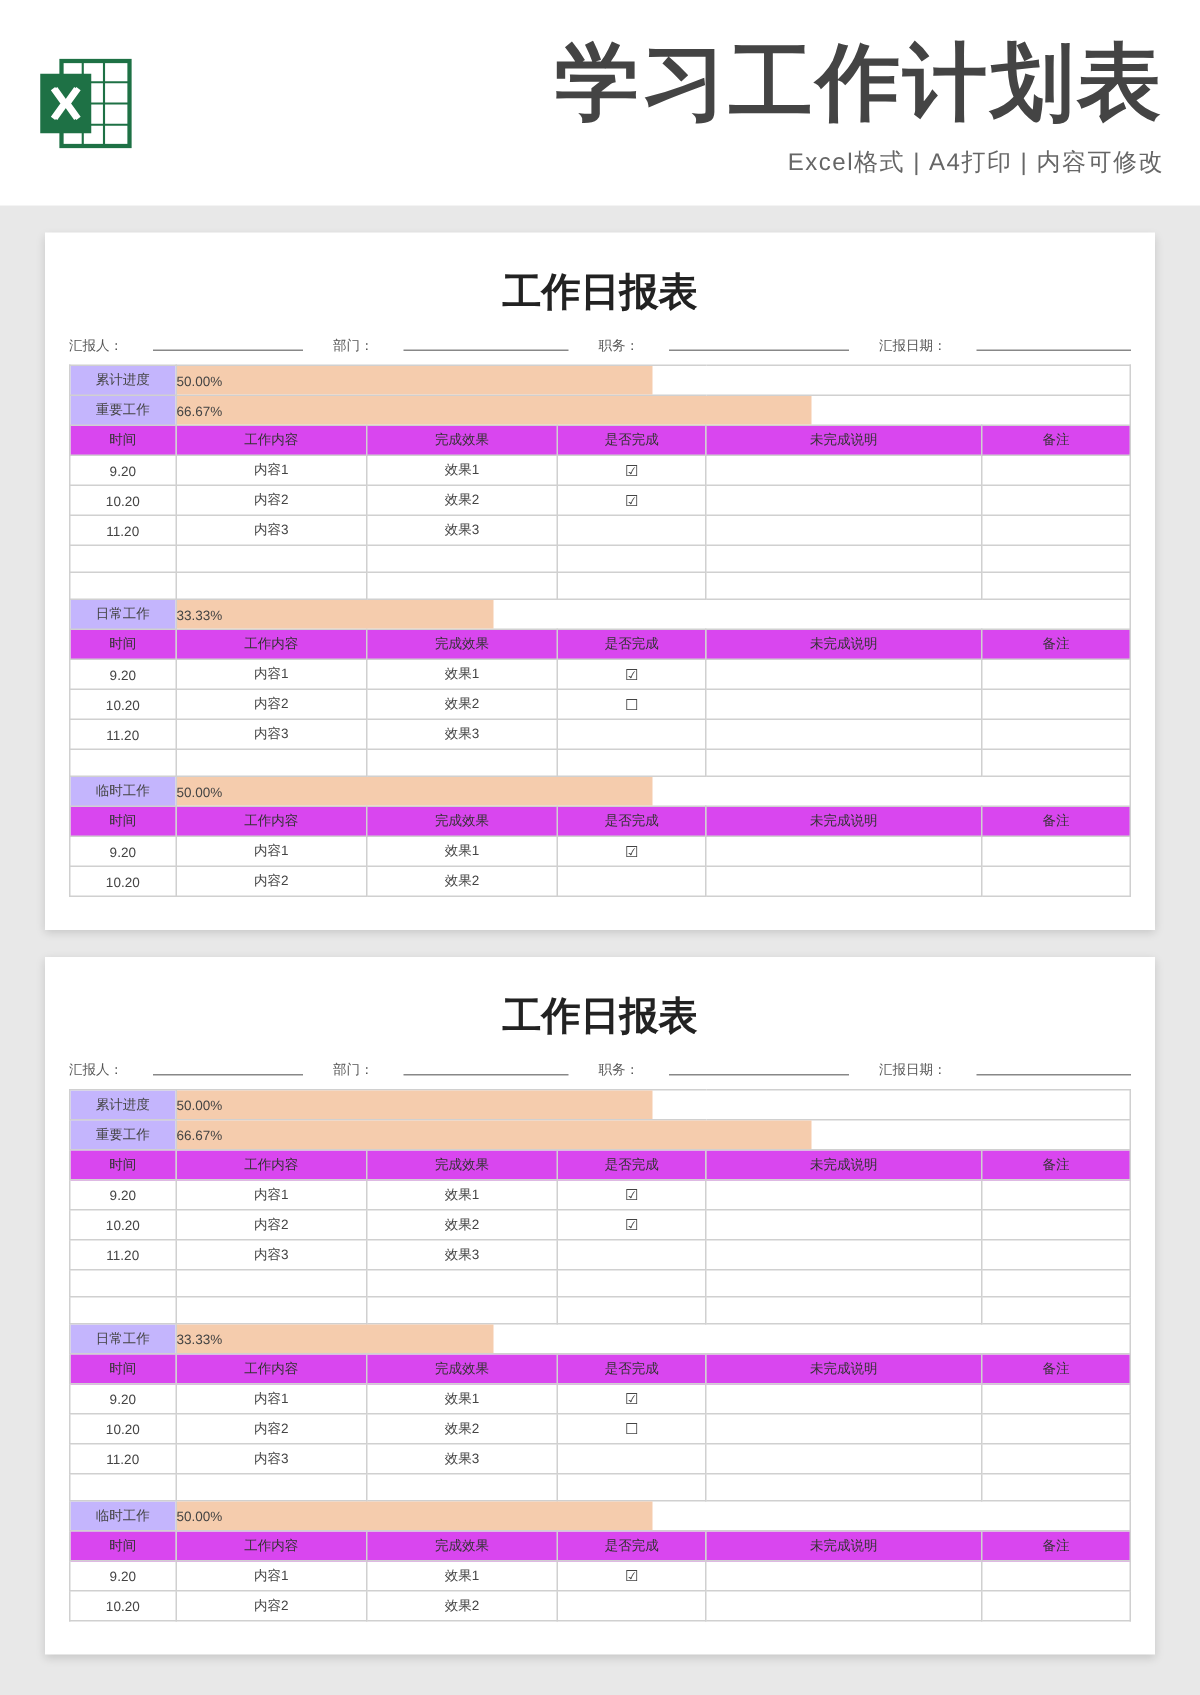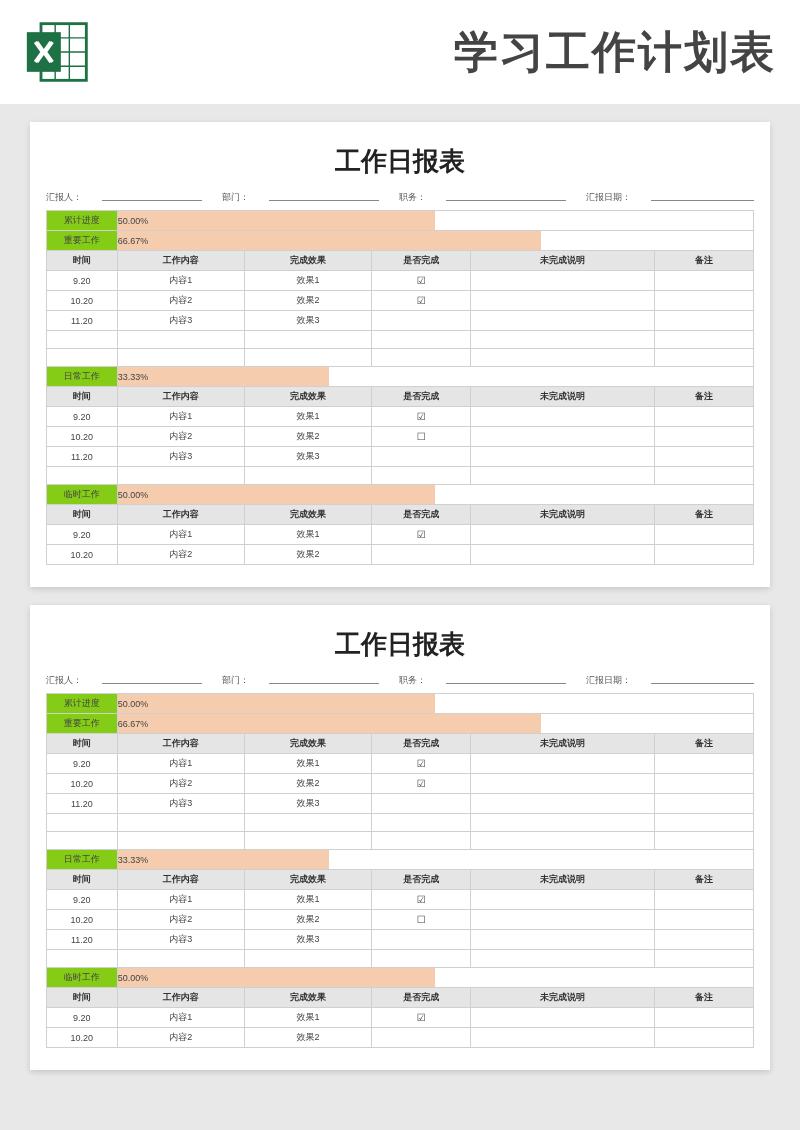--- a/index.html
+++ b/index.html
@@ -1,32 +1,32 @@
 <!DOCTYPE html>
 <html><head>
 <meta charset="utf-8">
 <style>
 *{box-sizing:border-box;margin:0;padding:0}
 body{font-family:"Microsoft YaHei",Arial,sans-serif;background:#e8e8e8;width:800px}
 .header{background:#fff;display:flex;align-items:center;padding:18px 24px;gap:16px}
 .excel-icon{width:68px;height:68px;position:relative;flex-shrink:0}
 .excel-icon svg{width:100%;height:100%}
 .header-text{flex:1;text-align:right}
-.header-title{font-size:44px;font-weight:700;color:#444;letter-spacing:2px}
+.header-title{font-size:56px;font-weight:700;color:#444;letter-spacing:2px}
 .header-sub{font-size:16px;color:#666;margin-top:4px;letter-spacing:1px}
 .page{background:#fff;margin:18px 30px;padding:22px 16px;box-shadow:0 2px 6px rgba(0,0,0,.15)}
 .doc-title{text-align:center;font-size:26px;font-weight:900;color:#222;margin-bottom:12px}
 .info-row{display:flex;font-size:9px;color:#555;margin-bottom:6px;gap:20px}
 .info-label{white-space:nowrap}
 .info-line{border-bottom:1px solid #888;display:inline-block;height:10px}
 .w1{flex:1}
 table{width:100%;border-collapse:collapse;font-size:9px;color:#444}
 td{border:1px solid #d0d0d0;padding:3px 6px;height:18px;text-align:center;vertical-align:middle}
-.hdr{background:#e5e5e5;font-weight:700;color:#333}
-.sec{background:#84cc16;font-weight:400;}
+.hdr{background:#d946ef;font-weight:400;color:#333}
+.sec{background:#c4b5fd;font-weight:400;}
 .prog-cell{text-align:left;padding:0;position:relative;height:18px}
 .prog-bar{position:absolute;left:0;top:0;bottom:0;background:#f5ccad}
 .prog-txt{position:relative;z-index:1;text-align:left;padding:3px 0;font-size:9px}
 .chk{font-size:10px}
 .c-time{width:10%}
 .c-content{width:18%}
 .c-effect{width:18%}
 .c-done{width:14%}
 .c-reason{width:26%}
 .c-note{width:14%}
@@ -44,20 +44,21 @@
         <line x1="12" y1="24" x2="44" y2="24" stroke="#1e7145" stroke-width="1"></line>
         <line x1="12" y1="34" x2="44" y2="34" stroke="#1e7145" stroke-width="1"></line>
         <rect x="2" y="10" width="24" height="28" fill="#1e7145"></rect>
         <path d="M8 17 L13 24 L8 31 M20 17 L15 24 L20 31" stroke="#fff" stroke-width="2.5" fill="none"></path>
         <line x1="9" y1="17" x2="19" y2="31" stroke="#fff" stroke-width="2.5"></line>
         <line x1="19" y1="17" x2="9" y2="31" stroke="#fff" stroke-width="2.5"></line>
       </svg>
   </div>
   <div class="header-text">
     <div class="header-title">学习工作计划表</div>
+    <div class="header-sub">Excel格式 | A4打印 | 内容可修改</div>
   </div>
 </div>
 
 <div class="page">
   <div class="doc-title">工作日报表</div>
   <div class="info-row">
     <span class="info-label">汇报人：</span>
       <span class="info-line" style="width:100px"></span>
     <span class="info-label">部门：</span>
       <span class="info-line" style="width:110px"></span>

